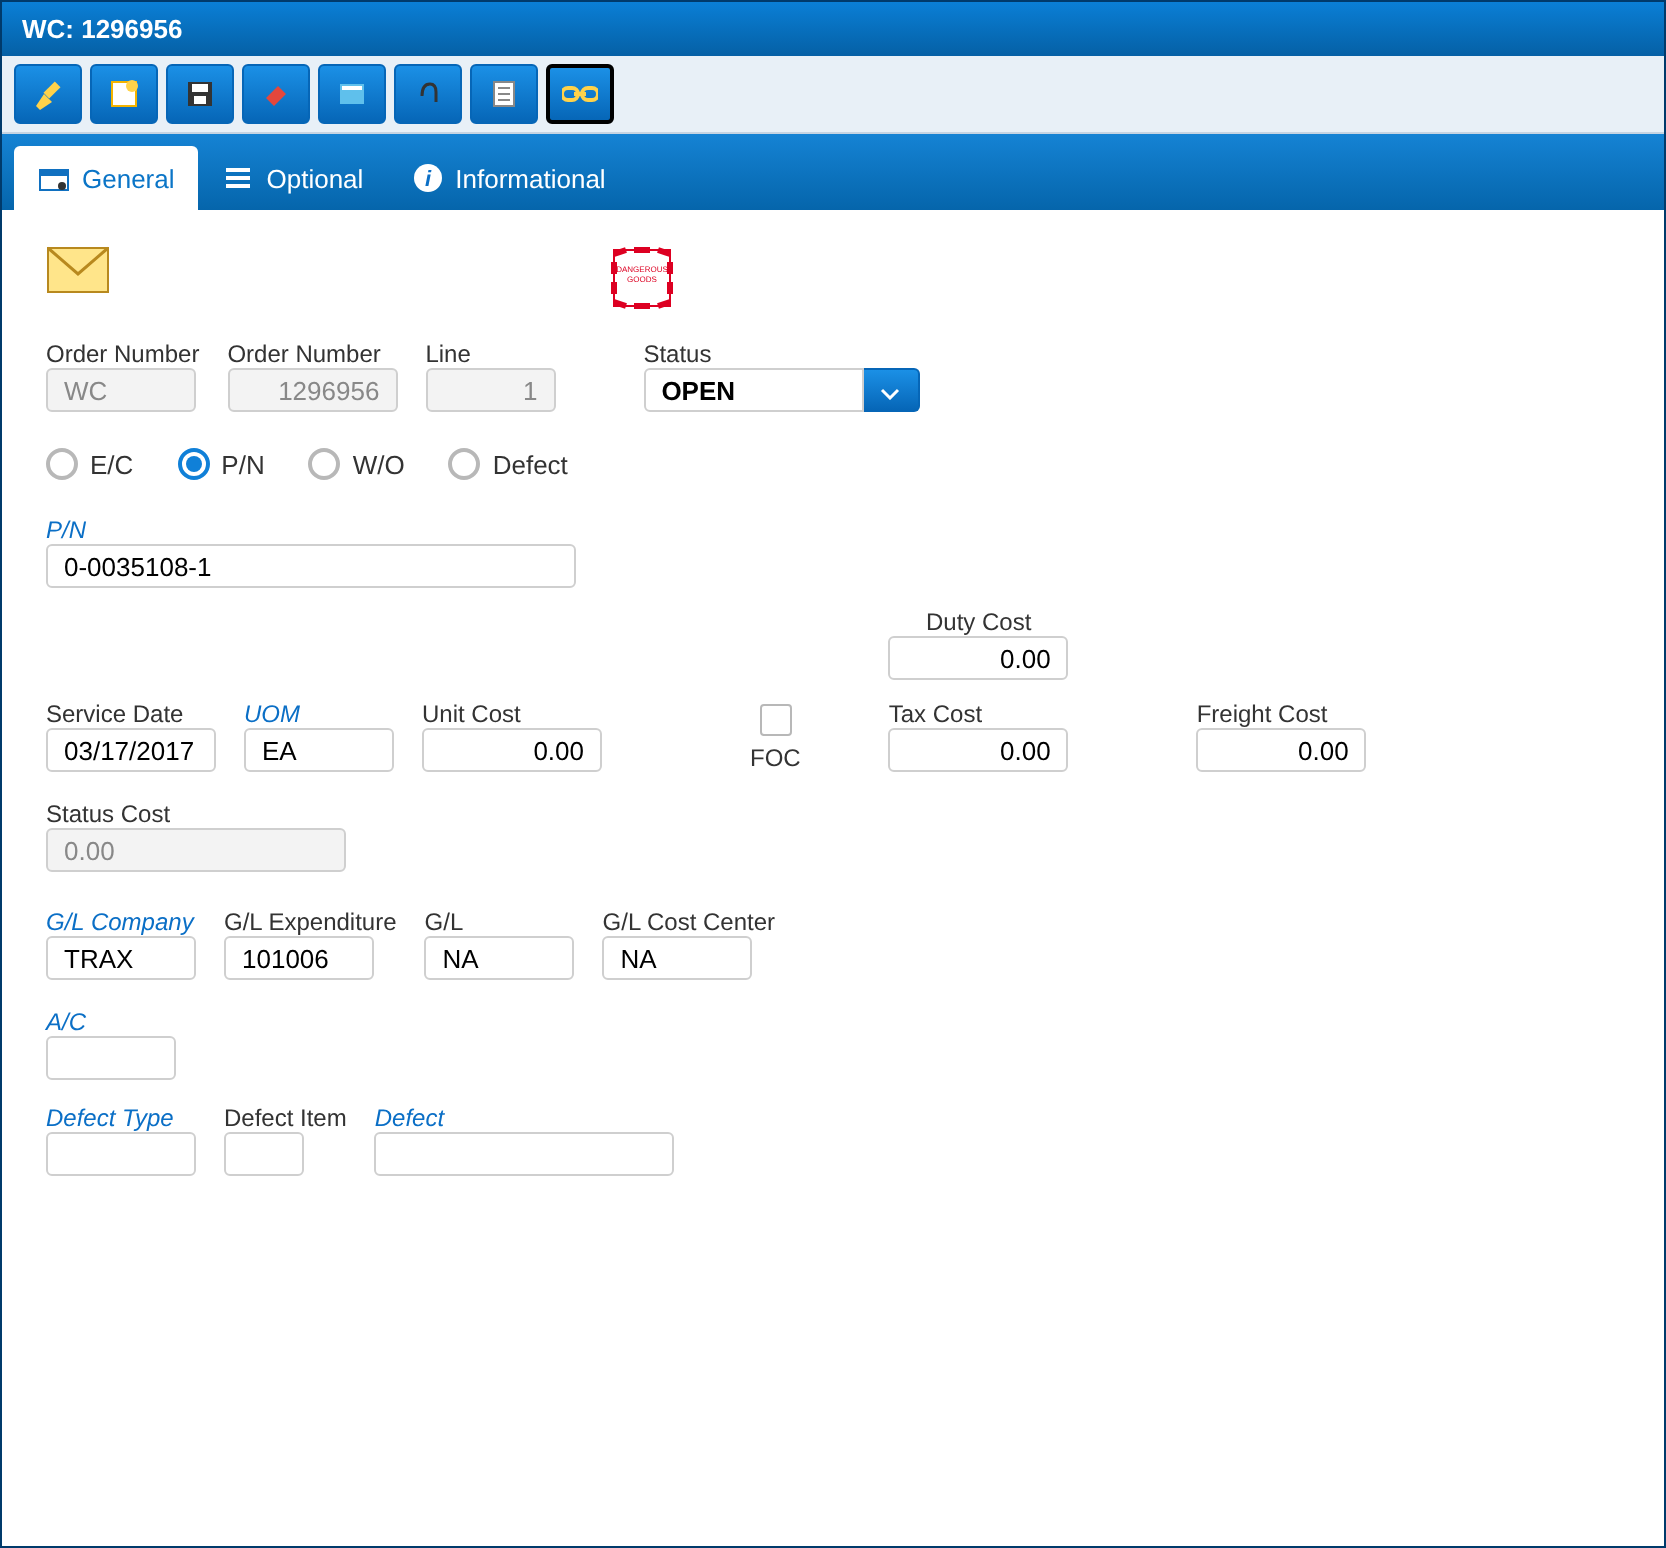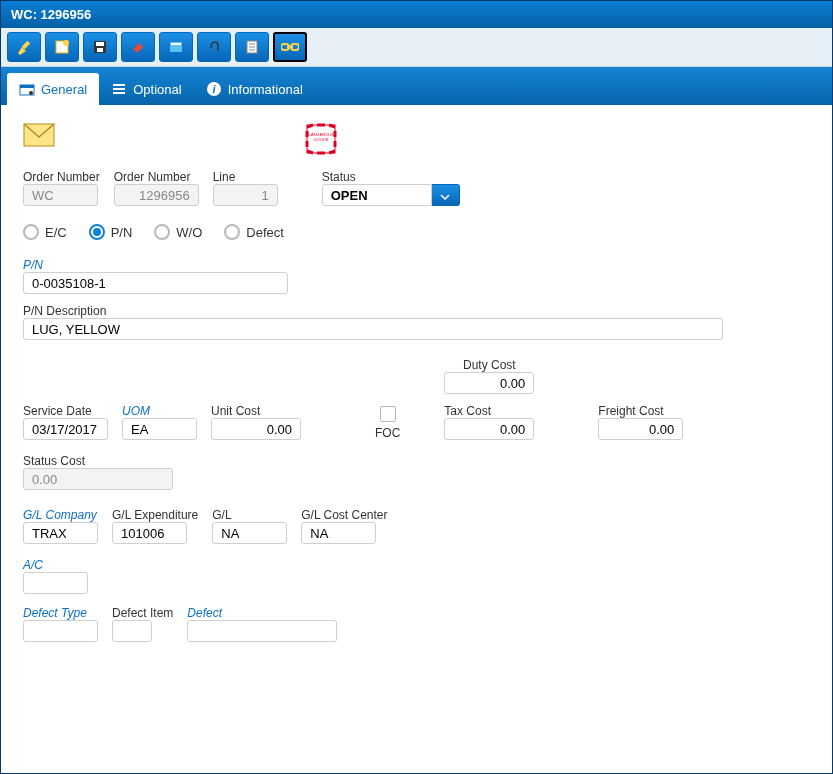--- a/index.html
+++ b/index.html
@@ -216,24 +216,20 @@
       <div class="radio-item">
           <span class="radio-outer"></span>
           <span>Defect</span>
         </div>
     </div>
 
     <div class="field" style="margin-bottom:10px;">
       <span class="label link">P/N</span>
       <input class="txt w265" value="0-0035108-1" style="">
     </div>
-    <div class="field" style="margin-bottom:18px;">
-      <span class="label">P/N Description</span>
-      <input class="txt w700" value="LUG, YELLOW" style="">
-    </div>
 
     <div class="row">
       <div class="field">
         <span class="label">Service Date</span>
         <input class="txt w85" value="03/17/2017" style="">
       </div>
       <div class="field">
         <span class="label link">UOM</span>
         <input class="txt w75" value="EA" style="">
       </div>

